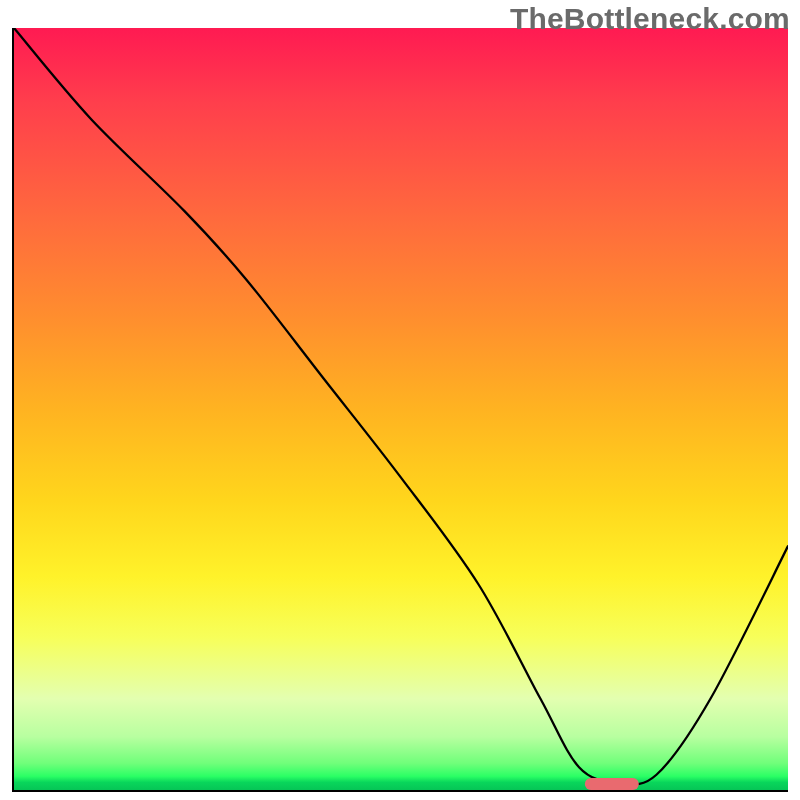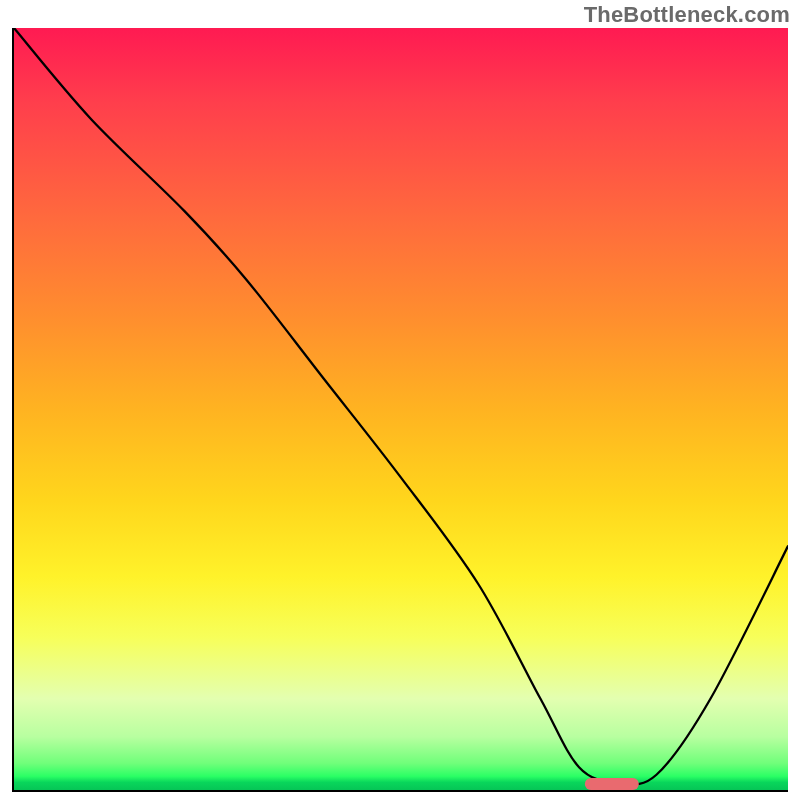--- a/index.html
+++ b/index.html
@@ -13,21 +13,21 @@
   }
   .chart-container {
     position: relative;
     width: 800px;
     height: 800px;
   }
   .watermark {
     position: absolute;
     top: 2px;
     right: 10px;
-    font-size: 22px;
+    font-size: 30px;
     font-weight: 600;
     color: #6a6a6a;
     letter-spacing: 0.2px;
     z-index: 10;
   }
   .plot {
     position: absolute;
     left: 12px;
     top: 28px;
     width: 776px;

